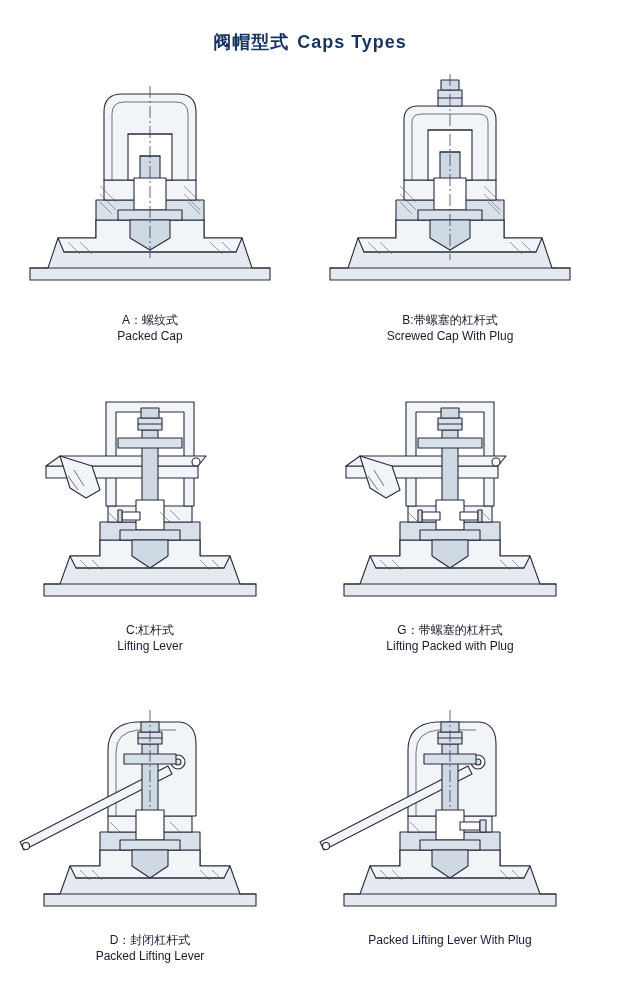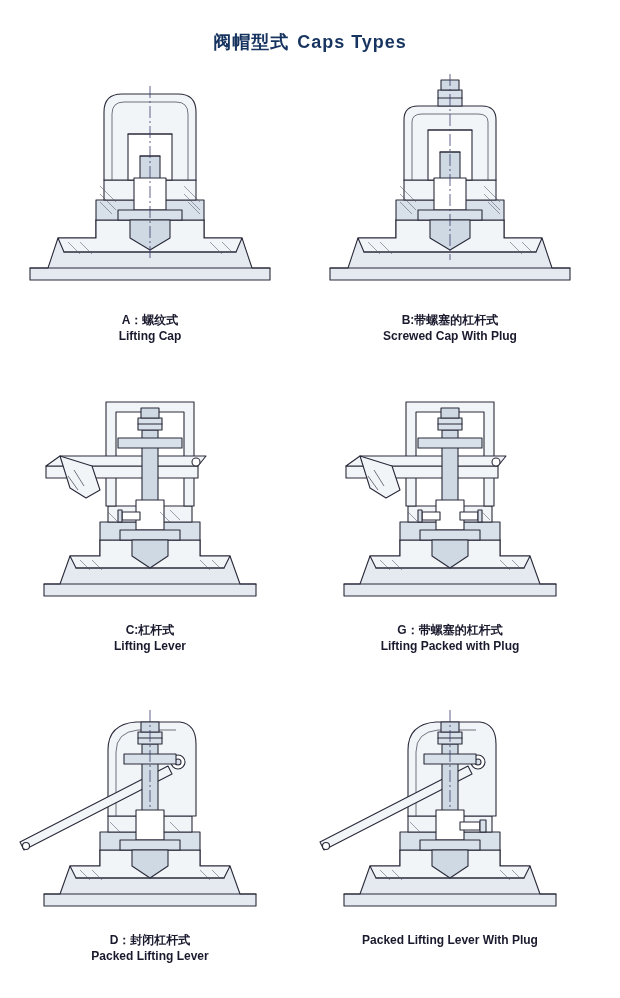--- a/index.html
+++ b/index.html
@@ -32,21 +32,20 @@
   }
   .page-title .cn { letter-spacing: 1px; }
   .page-title .en { margin-left: 8px; letter-spacing: 1px; }
 
   .grid {
     display: grid;
     grid-template-columns: 1fr 1fr;
     grid-template-rows: 1fr 1fr 1fr;
     width: 536px;
     height: 930px;
-    font-weight: bold;
   }
   .cell {
     position: relative;
     display: flex;
     flex-direction: column;
     align-items: center;
     justify-content: flex-start;
   }
   .figure {
     width: 300px;
@@ -120,21 +119,21 @@
             <path d="M100 126 L116 142 M100 134 L116 150 M100 142 L112 154"></path>
             <path d="M184 126 L200 142 M184 134 L200 150 M188 142 L200 154"></path>
             <path d="M68 182 L80 194 M80 182 L92 194 M210 182 L222 194 M222 182 L232 192"></path>
           </g>
 
           <path class="center" d="M150 26 L150 200"></path>
         </svg>
       </div>
       <div class="caption">
         <span class="cn">A：螺纹式</span>
-        <span class="en">Lifting Cap</span>
+        <span class="en">Packed Cap</span>
       </div>
     </div>
 
     <div class="cell">
       <div class="figure">
         <svg width="300" height="250" viewBox="0 0 300 250">
 
           <path class="f2" d="M30 220 L30 208 L48 208 L58 178 L96 178 L96 160 L204 160 L204 178 L242 178 L252 208 L270 208 L270 220 Z"></path>
           <path class="f1" d="M58 178 L96 178 L96 160 L204 160 L204 178 L242 178 L236 192 L64 192 Z"></path>
           <path class="ln" d="M30 208 L270 208"></path>

